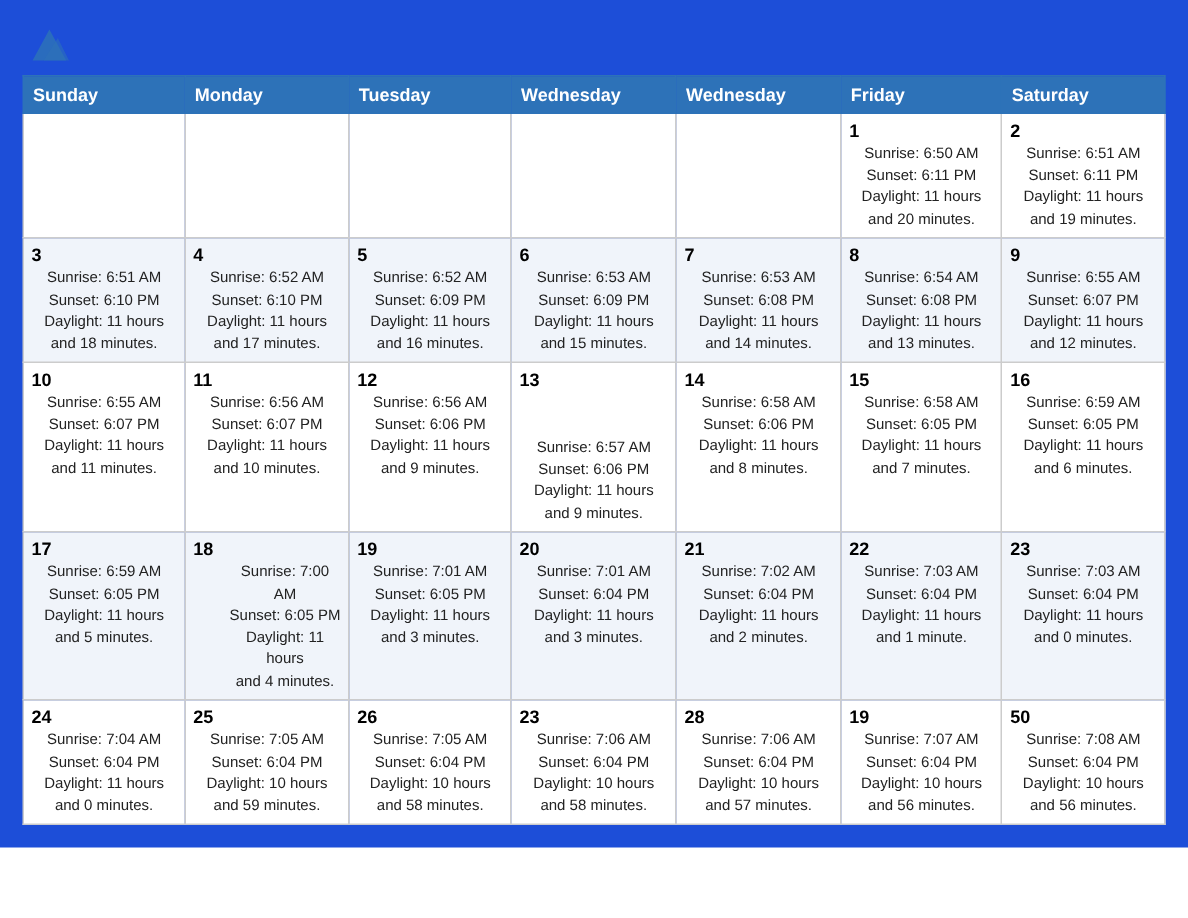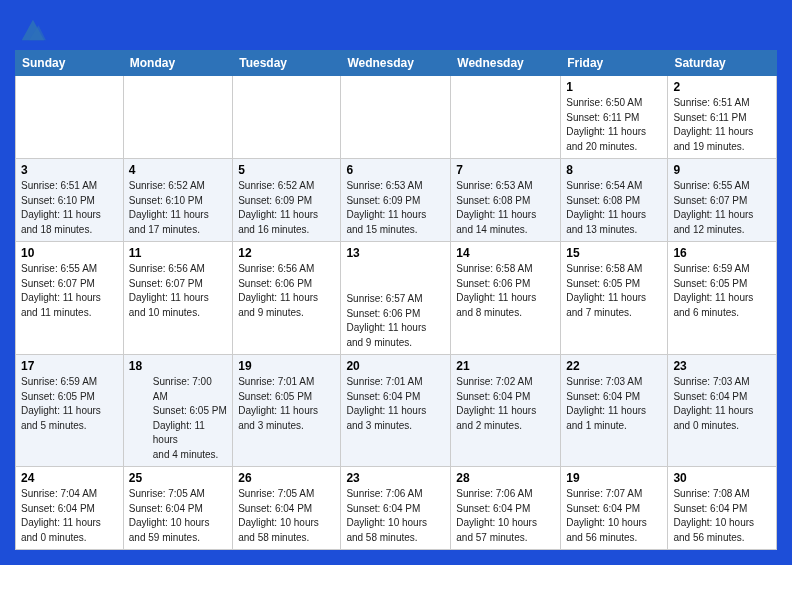--- a/index.html
+++ b/index.html
@@ -85,20 +85,21 @@
     .day-num {
       font-weight: bold;
       font-size: 12px;
       margin-bottom: 2px;
       display: block;
     }
     .day-info {
       font-size: 10px;
       color: #222;
       line-height: 1.45;
+      text-align: center;
     }
     .empty-cell {
       background: #fff !important;
     }
     
     .row-1 td { background: #fff; }
     .row-2 td { background: #eaf0f9; }
     .row-3 td { background: #fff; }
     .row-4 td { background: #eaf0f9; }
     .row-5 td { background: #fff; }
@@ -351,21 +352,21 @@
 and 57 minutes.</div>
           </td>
           <td>
             <span class="day-num">19</span>
             <div class="day-info" style="white-space: pre-line;">Sunrise: 7:07 AM
 Sunset: 6:04 PM
 Daylight: 10 hours
 and 56 minutes.</div>
           </td>
           <td>
-            <span class="day-num">30</span>
+            <span class="day-num">50</span>
             <div class="day-info" style="white-space: pre-line;">Sunrise: 7:08 AM
 Sunset: 6:04 PM
 Daylight: 10 hours
 and 56 minutes.</div>
           </td>
         </tr>
       </tbody>
   </table>
 </div>
 

